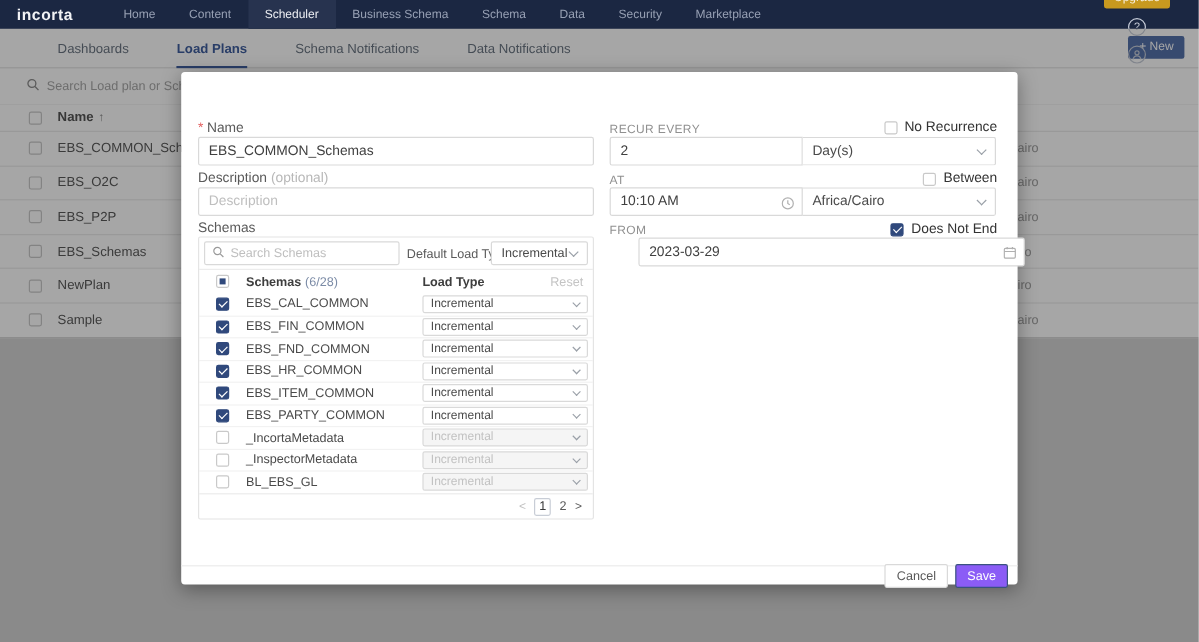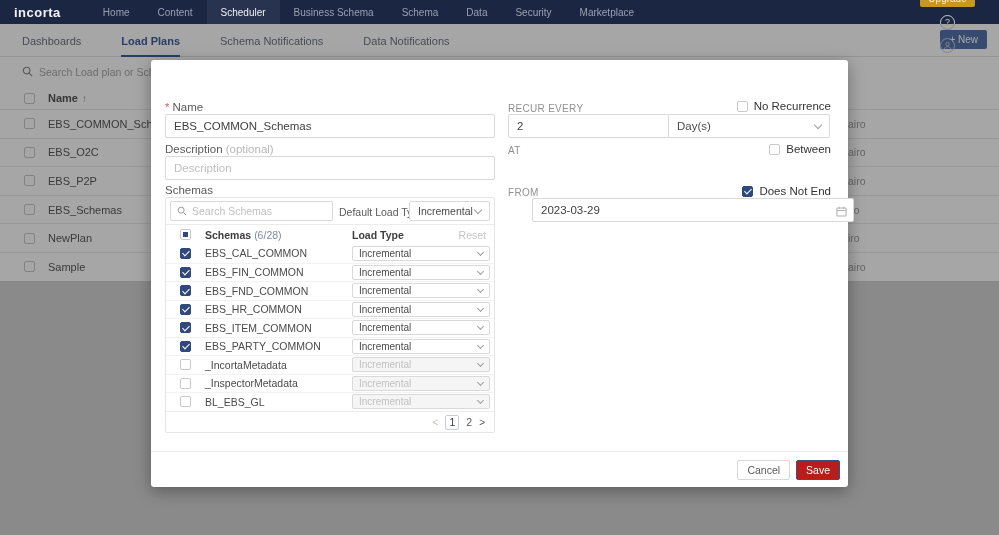--- a/index.html
+++ b/index.html
@@ -29,21 +29,21 @@
     height:16px; padding:0 8px; cursor:pointer;
   }
   .circle-icon {
     width:15px; height:15px; border:1.2px solid #c6ccd8; border-radius:50%;
     color:#c6ccd8; font-size:9px; display:flex; align-items:center; justify-content:center; cursor:pointer;
   }
 
   
   .subnav {
     position:absolute; top:24px; left:0; width:999px; height:33px;
-    background:#ffffff; border-bottom:1px solid #e3e3e3; z-index:1;
+    background:#ffffff; border-bottom:1px solid #e3e3e3; z-index:1;padding-left:26px;
   }
   .subtabs { display:flex; height:33px; align-items:center; padding-left:22px; gap:40px; }
   .subtab { font-size:11px; color:#6b7683; cursor:pointer; height:33px; display:flex; align-items:center; position:relative; }
   .subtab.active { color:#3f5f9f; font-weight:bold; }
   .subtab.active::after { content:""; position:absolute; left:0; right:0; bottom:0; height:2px; background:#3f5f9f; }
   .new-btn {
     position:absolute; top:6px; right:12px; height:19px; padding:0 9px;
     background:#5572ab; color:#fff; font-size:10px; border:none; border-radius:2px; cursor:pointer;
   }
 
@@ -155,29 +155,29 @@
   }
 
   
   .grp { position:absolute; display:flex; }
   .grp .inputbox { border-radius:2px 0 0 2px; }
   .grp .selbox { border-radius:0 2px 2px 0; border-left:none; }
   .icon-in-field { position:absolute; right:7px; top:6px; }
 
   
   .modal-footer {
-    position:absolute; left:0; right:0; bottom:0; height:36px; border-top:1px solid #ececec;
+    position:absolute; left:0; right:0; bottom:0; height:16px; border-top:1px solid #ececec;
     display:flex; align-items:center; justify-content:flex-end; gap:6px; padding-right:8px;
   }
   .btn-cancel {
     height:20px; padding:0 9px; background:#fff; border:1px solid #d9d9d9; border-radius:2px;
     font-size:10.5px; color:#595959; cursor:pointer; font-family:"Liberation Sans", sans-serif;
   }
   .btn-save {
-    height:20px; padding:0 9px; background:#b91c1c; border:1px solid #3a5280; border-radius:2px;
+    height:20px; padding:0 9px; background:#8b5cf6; border:1px solid #3a5280; border-radius:2px;
     font-size:10.5px; color:#fff; cursor:pointer; font-family:"Liberation Sans", sans-serif;
   }
 </style>
 </head>
 <body>
 
 <div class="topnav">
   <span class="logo">incorta</span>
   <div class="nav-items" id="topnav-items">
       <span class="nav-item">Home</span>
@@ -398,20 +398,35 @@
       <span>Day(s)</span>
         <span class="chev"></span>
     </div>
   </div>
 
   <div class="caps-label" style="left:357px; top:85px;">AT</div>
   <div class="cbgroup" style="top:83px; right:17px;">
     <span class="cb"></span>
     <span class="cblabel">Between</span>
   </div>
+  <div class="grp" style="left:357px; top:96px;">
+    <span style="position:relative;">
+      <input class="inputbox" style="width: 161px; height: 24px;" value="10:10 AM">
+      <span class="icon-in-field">
+        <svg width="11" height="11" viewBox="0 0 12 12">
+            <circle cx="6" cy="6" r="5" fill="none" stroke="#b0b0b0" stroke-width="1.1"></circle>
+            <path d="M6 3.2 V6 L7.8 7.2" fill="none" stroke="#b0b0b0" stroke-width="1.1"></path>
+          </svg>
+      </span>
+    </span>
+    <div class="selbox" style="width:161px; height:24px; font-size:11.5px;">
+      <span>Africa/Cairo</span>
+        <span class="chev"></span>
+    </div>
+  </div>
 
   <div class="caps-label" style="left:357px; top:127px;">FROM</div>
   <div class="cbgroup" style="top:125px; right:17px;">
     <span class="cb checked"></span>
     <span class="cblabel">Does Not End</span>
   </div>
   <span style="position:absolute; left:357px; top:138px; width:322px;margin-left:24px;">
     <input class="inputbox" style="width: 322px; height: 24px;" value="2023-03-29">
     <span class="icon-in-field" style="top:5px;">
       <svg width="11" height="11" viewBox="0 0 12 12">

